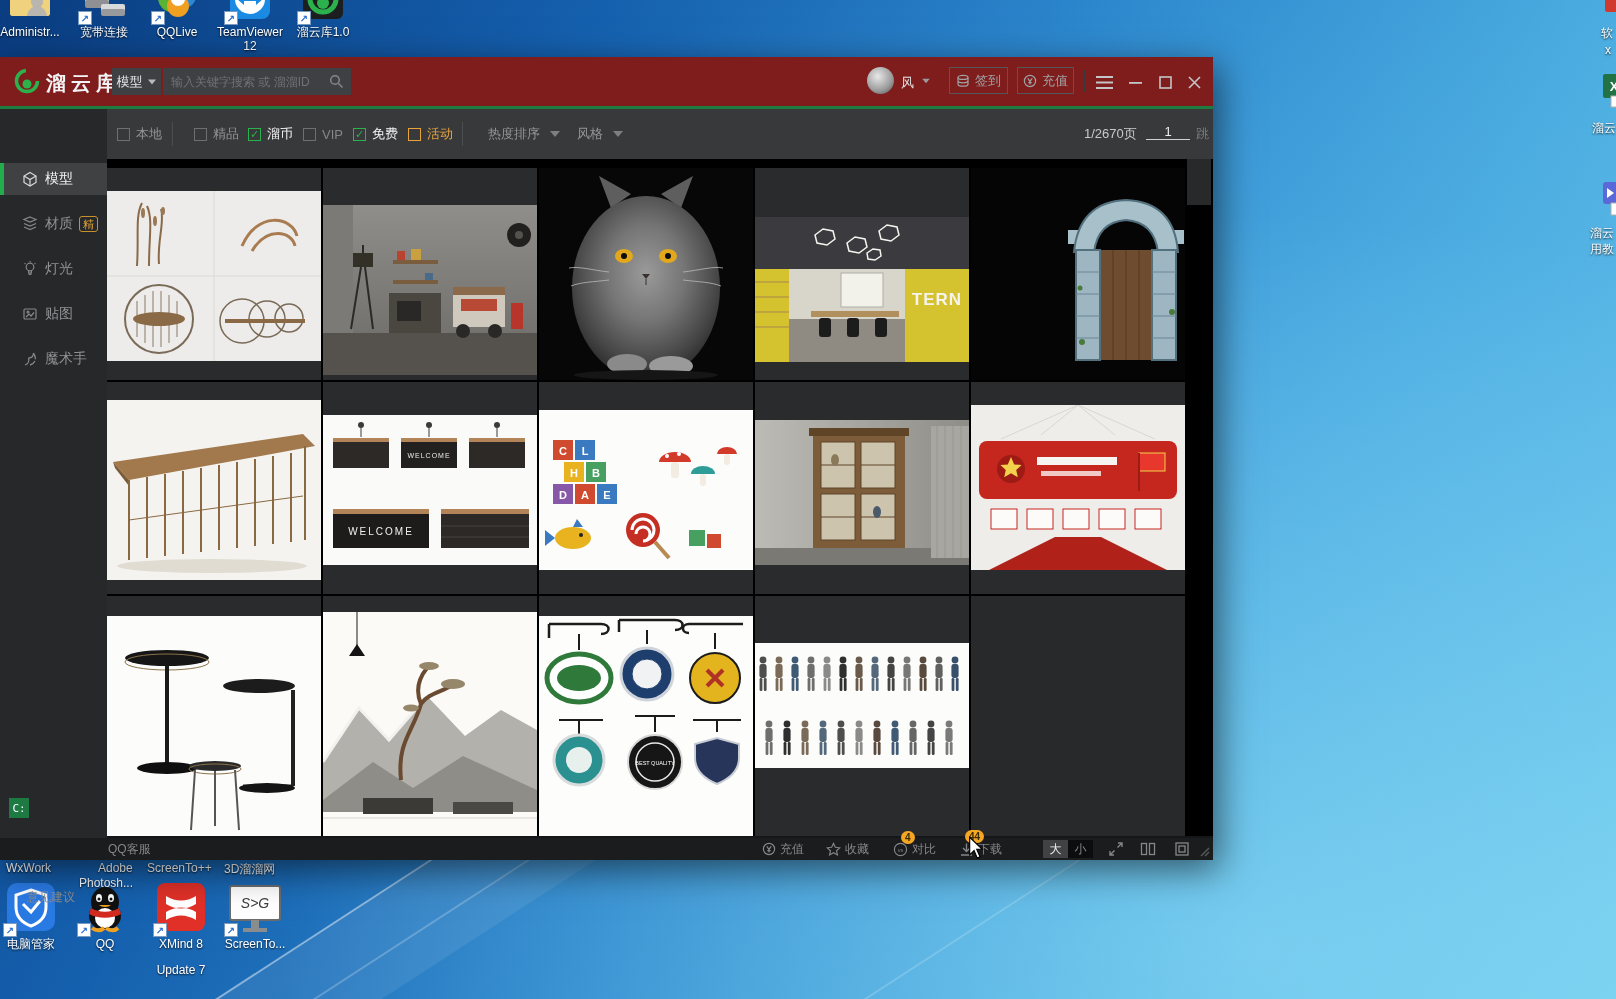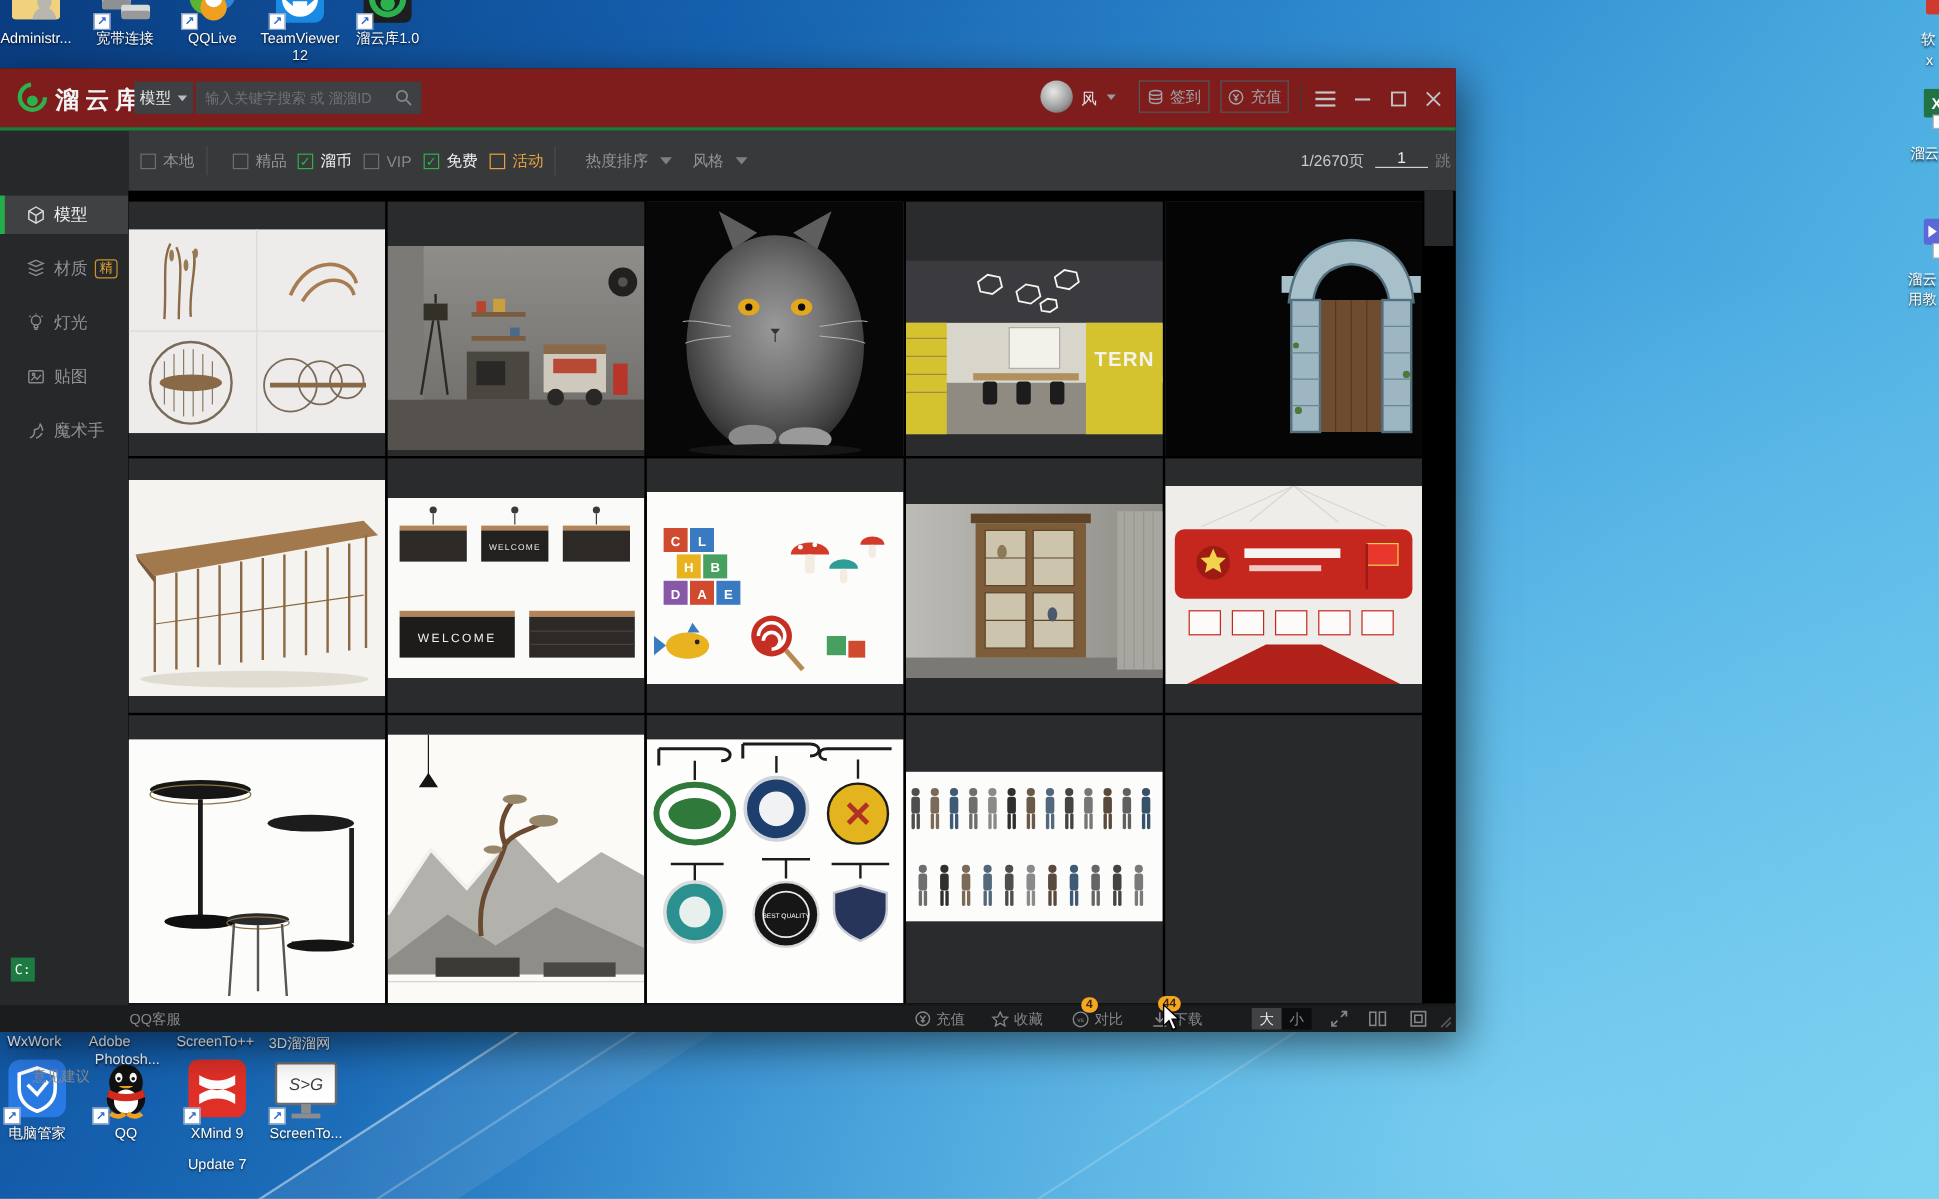--- a/index.html
+++ b/index.html
@@ -171,21 +171,21 @@
       <rect x="0" y="0" width="22" height="22" rx="3" fill="#5a68d8"></rect>
       <path d="M4 6l7 5-7 5z" fill="#fff"></path>
       <rect x="8" y="21" width="16" height="12" fill="#fff" stroke="#b0b0b0"></rect>
     </svg>
   </div>
   <div class="plabel" style="left:1590px; top:225px;">溜云</div>
   <div class="plabel" style="left:1590px; top:241px;">用教</div>
 </div>
 
 <div class="plabel" style="left:6px; top:861px;">WxWork</div>
-<div class="plabel" style="left:74px; top:861px;">Adobe</div>
+<div class="plabel" style="left:98px; top:861px;">Adobe</div>
 <div class="plabel" style="left:79px; top:876px;">Photosh...</div>
 <div class="plabel" style="left:147px; top:861px;">ScreenTo++</div>
 <div class="plabel" style="left:224px; top:861px;">3D溜溜网</div>
 
 <div class="tile" style="left:-9px; top:882px;">
   <div class="ic" style="width:50px; height:52px;">
     <svg width="50" height="52" viewBox="0 0 50 52">
       <rect x="1" y="1" width="48" height="48" rx="10" fill="#2a7ae4"></rect>
       <path d="M25 8l15 5v12c0 10-7 16-15 19-8-3-15-9-15-19V13z" fill="none" stroke="#fff" stroke-width="3"></path>
       <path d="M17 22l8 8 9-11" fill="none" stroke="#fff" stroke-width="3"></path>
@@ -213,21 +213,21 @@
   <div class="lbl">QQ</div>
 </div>
 <div class="tile" style="left:141px; top:882px;">
   <div class="ic" style="width:50px; height:52px;">
     <svg width="50" height="52" viewBox="0 0 50 52">
       <rect x="1" y="1" width="48" height="48" rx="8" fill="#e03028"></rect>
       <path d="M10 14c10 6 20 6 30 0v8c-10 6-20 6-30 0zM10 38c10-6 20-6 30 0v-8c-10-6-20-6-30 0z" fill="#fff"></path>
     </svg>
     <span class="sc">↗</span>
   </div>
-  <div class="lbl">XMind 9</div>
+  <div class="lbl">XMind 8</div>
   <div class="lbl" style="margin-top:12px;">Update 7</div>
 </div>
 <div class="tile" style="left:215px; top:882px;">
   <div class="ic" style="width:56px; height:52px;text-decoration:underline;">
     <svg width="56" height="52" viewBox="0 0 56 52">
       <rect x="3" y="4" width="50" height="34" rx="2" fill="#fff" stroke="#6a6c6e" stroke-width="2"></rect>
       <text x="28" y="26" font-size="14" font-style="italic" fill="#3a3c3e" text-anchor="middle">S&gt;G</text>
       <rect x="24" y="38" width="8" height="8" fill="#8a8c8e"></rect>
         <rect x="16" y="46" width="24" height="4" fill="#8a8c8e"></rect>
     </svg>

